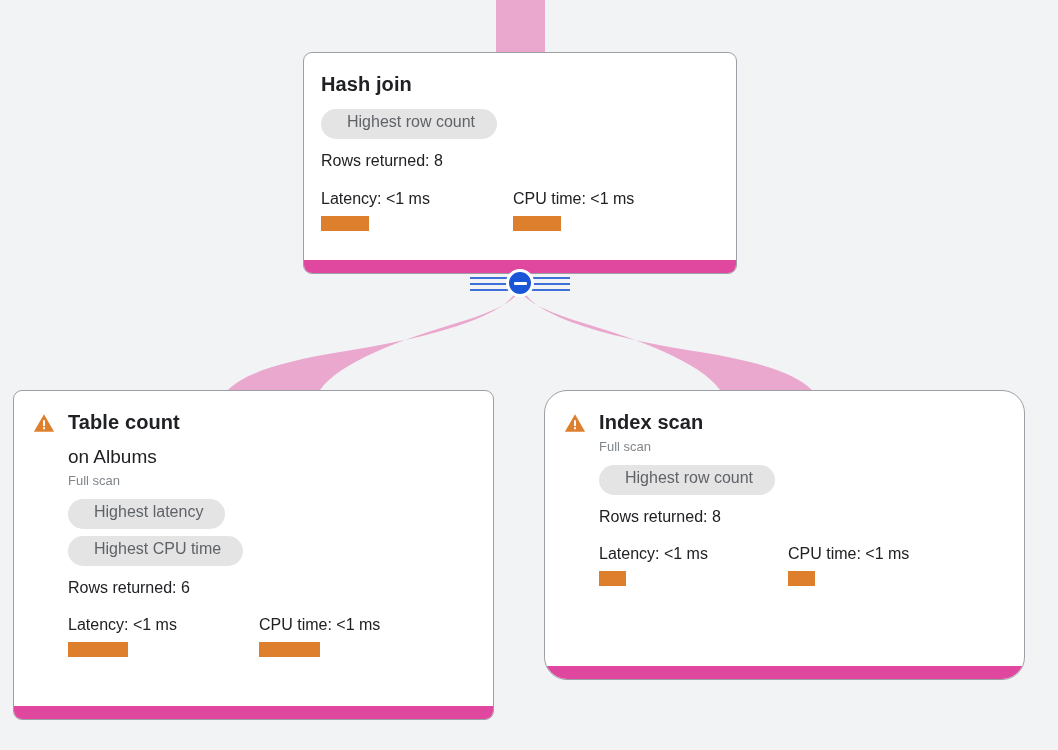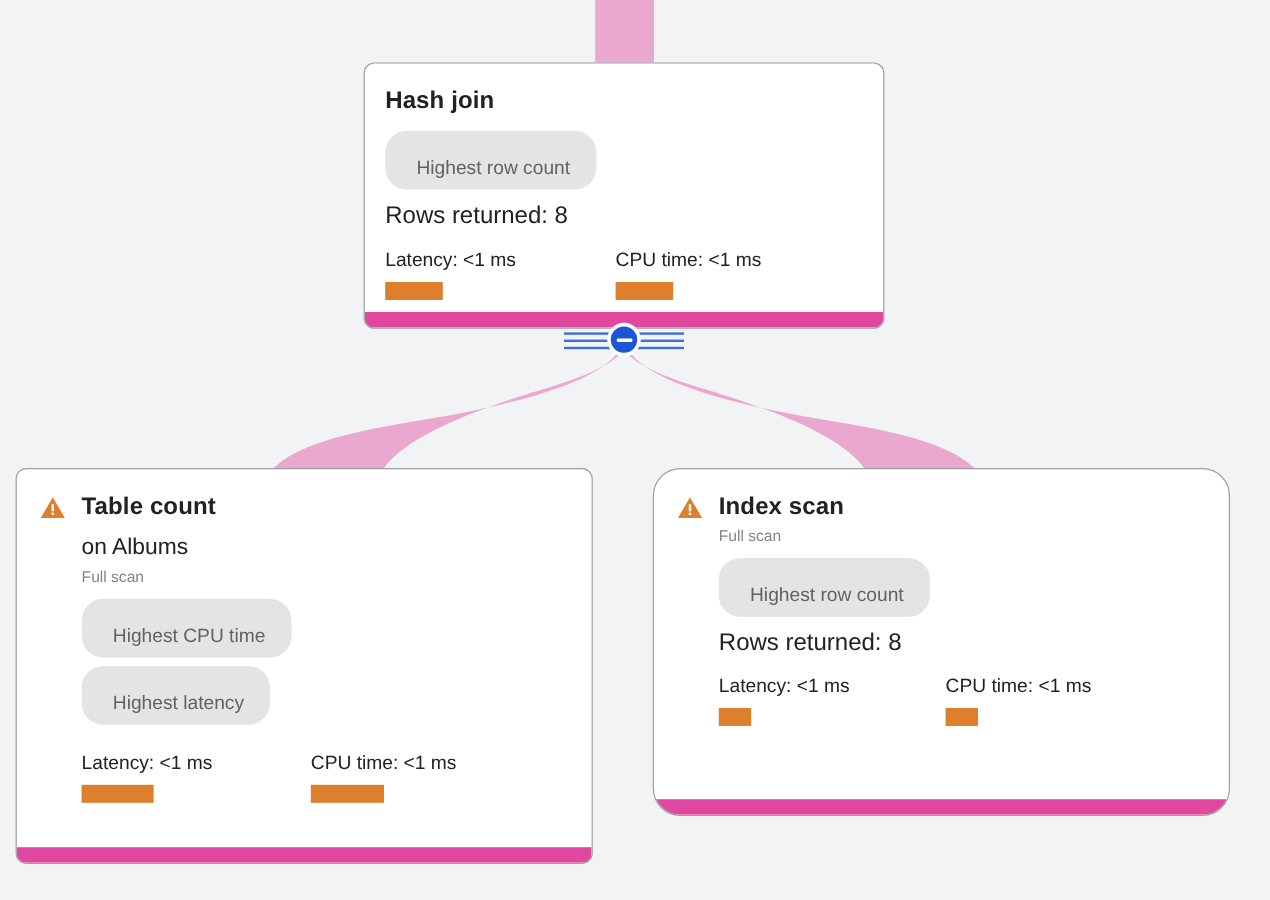--- a/index.html
+++ b/index.html
@@ -87,27 +87,27 @@
   }
   .chip-list {
     margin-top: 6px;
   }
   .chip {
     display: inline-block;
     background: #e4e4e4;
     color: #5f6368;
     font-size: 16px;
     line-height: 20px;
-    padding: 22px 22px 7px 26px;
+    padding: 3px 22px 7px 26px;
     border-radius: 18px;
     margin-bottom: 7px;
     white-space: nowrap;
   }
   .rows-returned {
-    font-size: 20px;
+    font-size: 16px;
     color: #202124;
     line-height: 22px;
     margin-top: 4px;
     white-space: nowrap;
   }
   .metrics-row {
     display: flex;
     margin-top: 15px;
     align-items: flex-end;
   }
@@ -247,26 +247,27 @@
           <path d="M12 2.5 L23 21.5 L1 21.5 Z" fill="#dd7f2c"></path>
           <rect x="10.9" y="9" width="2.2" height="6.4" fill="#ffffff"></rect>
           <rect x="10.9" y="16.6" width="2.2" height="2.2" fill="#ffffff"></rect>
         </svg>
         <div class="node-titles">
           <div class="node-title">Table count</div>
           <div class="node-subtitle">on Albums</div>
           <div class="node-scantype">Full scan</div>
           <div class="chip-list">
             <div>
+              <span class="chip">Highest latency</span>
+            </div>
+            <div>
               <span class="chip">Highest CPU time</span>
             </div>
-            <div>
-              <span class="chip">Highest latency</span>
-            </div>
           </div>
+          <div class="rows-returned">Rows returned: 6</div>
           <div class="metrics-row" style="margin-top:16px;">
             <div class="metric" style="width:191px;">
               <div class="metric-label">Latency: &lt;1 ms</div>
               <div class="metric-bar" style="width:60px;"></div>
             </div>
             <div class="metric">
               <div class="metric-label">CPU time: &lt;1 ms</div>
               <div class="metric-bar" style="width:61px;"></div>
             </div>
           </div>

